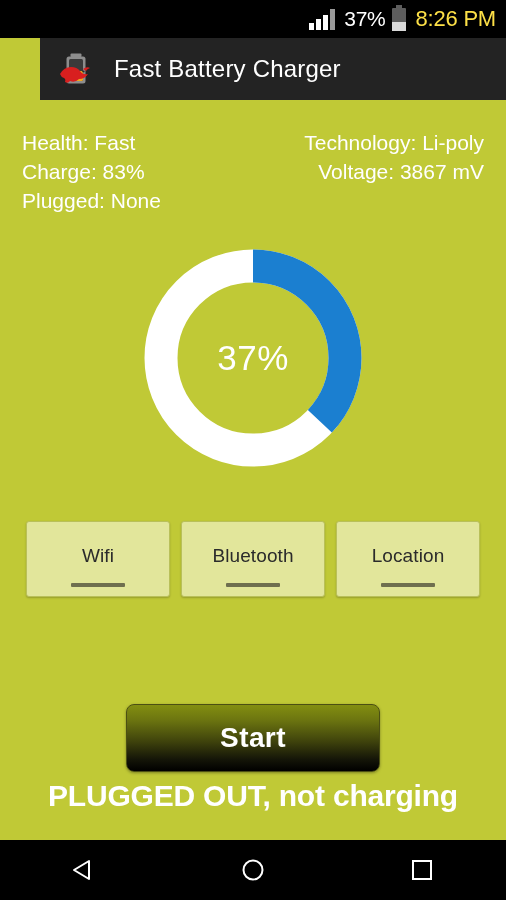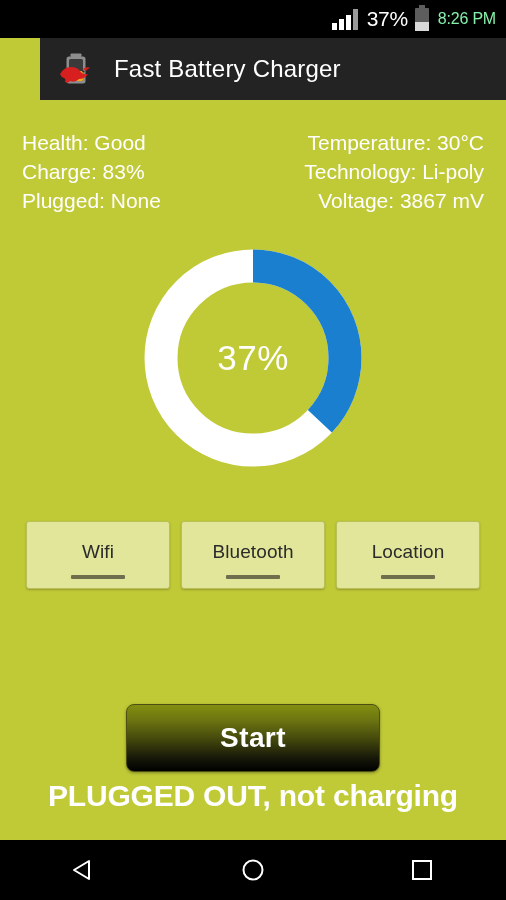--- a/index.html
+++ b/index.html
@@ -72,22 +72,22 @@
   }
   .sb-batt::after {
     content: "";
     position: absolute;
     left: 0; bottom: 0;
     width: 14px;
     height: 9px;
     background: #d9d9d9;
   }
   .sb-time {
-    color: #86efac;
-    font-size: 16px;
+    color: #fde047;
+    font-size: 22px;
     letter-spacing: -0.2px;
   }
 
   
   .actionbar {
     position: absolute;
     left: 0; top: 38px;
     width: 506px;
     height: 62px;
     background: #232323;
@@ -171,21 +171,21 @@
     justify-content: space-between;
     box-sizing: border-box;
     padding: 0 26px;
   }
   .row1 { top: 521px; }
   .row2 { top: 616px; }
 
   .tbtn {
     position: relative;
     width: 144px;
-    height: 68px;
+    height: 76px;
     background: #e2e69b;
     border: 1px solid #b9c05a;
     border-radius: 3px;
     box-shadow: 0 1px 2px rgba(0,0,0,0.22);
     display: flex;
     align-items: center;
     justify-content: center;
     box-sizing: border-box;
     cursor: pointer;
     padding-bottom: 6px;
@@ -296,26 +296,25 @@
         <path d="M4 25 q4 -7 11 -7 q6 0 9 4 q3 4 8 3 q-3 5 -9 5 q-4 4 -9 2 q-2 3 -5 1 q1 -3 -1 -4 q-3 -1 -4 -4 z" fill="#d81f1f"></path>
         <path d="M27 20 q4 -3 7 -1 q-3 1 -4 3 z" fill="#d81f1f"></path>
         <circle cx="27.5" cy="22.5" r="1.1" fill="#2a2a2a"></circle>
       </svg>
     </span>
     <span class="app-title">Fast Battery Charger</span>
   </div>
 
   <div class="info">
     <div class="info-col info-left">
-      <div class="info-line">Health: Good</div>
+      <div class="info-line">Health: Fast</div>
       <div class="info-line">Charge: 83%</div>
       <div class="info-line">Plugged: None</div>
     </div>
     <div class="info-col info-right">
-      <div class="info-line">Temperature: 30°C</div>
       <div class="info-line">Technology: Li-poly</div>
       <div class="info-line">Voltage: 3867 mV</div>
     </div>
   </div>
 
   <div class="donut-wrap">
     <div class="donut">
       <svg width="218" height="218" viewBox="0 0 218 218">
         <circle cx="109" cy="109" r="92" fill="none" stroke="#ffffff" stroke-width="33"></circle>
         <circle id="gauge-fill" cx="109" cy="109" r="92" fill="none" stroke="#1b7fd0" stroke-width="33" stroke-dasharray="213.8796278563931 364.1734204041288" stroke-dashoffset="0"></circle>

